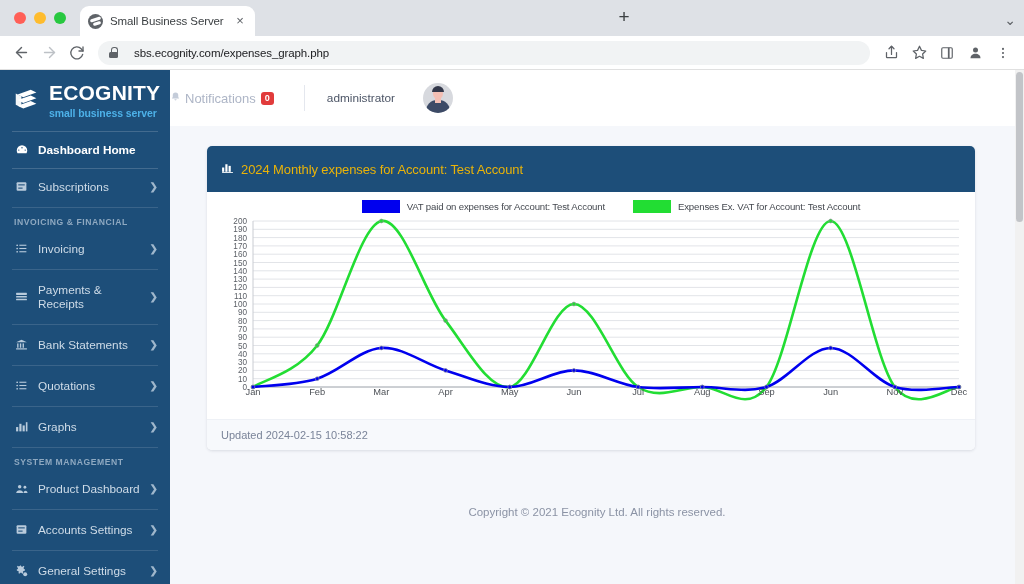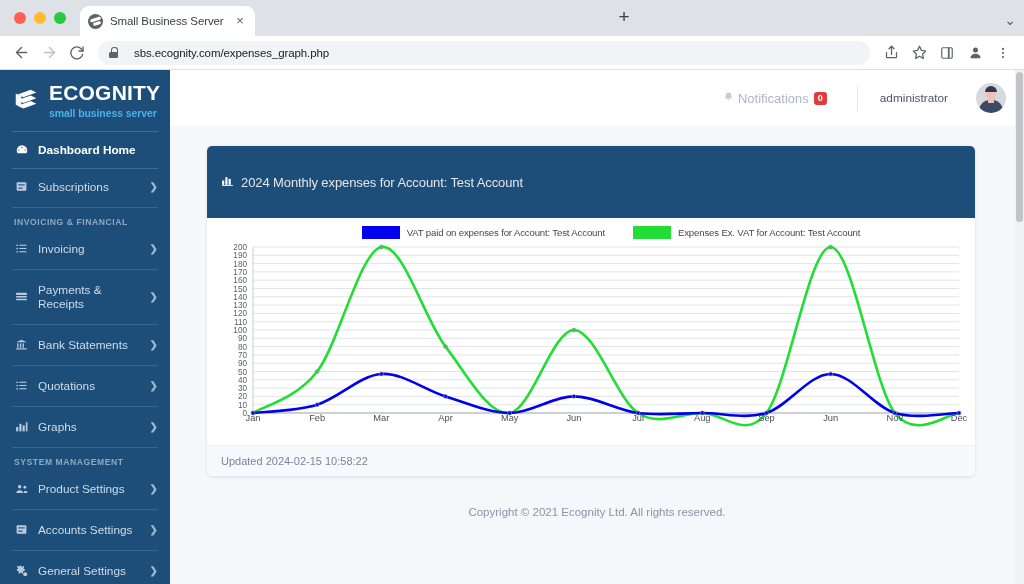--- a/index.html
+++ b/index.html
@@ -117,21 +117,21 @@
   .nav-item .chev { font-size: 10px; color: #9fb7cc; font-weight: 700; }
   .nav-sep { height: 1px; background: rgba(255,255,255,0.13); margin: 2px 12px; }
   .nav-head {
     font-size: 8.6px; letter-spacing: 0.55px; color: #8fa9c1;
     font-weight: 700; padding: 7px 12px 4px 14px;
   }
 
   
   .topbar {
     position: absolute; left: 170px; top: 0; width: 854px; height: 56px;
-    background: #fff; display: flex; align-items: center; justify-content: flex-end;
+    background: #fff; display: flex; align-items: center; justify-content: flex-start;
     padding-right: 18px; gap: 0;
   }
   .notif { display: flex; align-items: center; gap: 4px; color: #adb5c6; font-size: 13px; cursor: pointer; }
   .notif .bell { font-size: 12px; color: #c4ccd9; }
   .badge {
     background: #e13b3b; color: #fff; font-size: 9px; font-weight: 700;
     border-radius: 3px; padding: 1px 4px; line-height: 11px; margin-left: 1px;
   }
   .vsep { width: 1px; height: 26px; background: #e4e7ee; margin: 0 22px 0 30px; }
   .username { font-size: 11.8px; color: #4c5566; }
@@ -145,21 +145,21 @@
   .avatar .neck { position: absolute; left: 12px; top: 14px; width: 6px; height: 6px; background: #f3bfb4; }
 
   
   .content { position: absolute; left: 170px; top: 56px; width: 854px; height: 458px; }
   .card {
     position: absolute; left: 37px; top: 20px; width: 768px;
     background: #fff; border-radius: 5px; box-shadow: 0 1px 3px rgba(30,40,60,0.13);
     overflow: hidden;
   }
   .card-head {
-    background: #1d4e79; color: #e5e5e5; padding: 28px 14px;
+    background: #1d4e79; color: #eab308; padding: 15px 14px;
     font-size: 13px; display: flex; align-items: center; gap: 7px; letter-spacing: -0.1px;
   }
   .card-body { background: #fff; padding: 8px 10px 4px 10px; }
   .card-foot {
     background: #f7f9fc; border-top: 1px solid #eef1f6;
     padding: 9px 14px; font-size: 11px; color: #7a8499;
   }
   .copyright {
     position: absolute; left: 0; top: 380px; width: 854px; text-align: center;
     font-size: 11.5px; color: #8b93a5;
@@ -392,21 +392,21 @@
 
       <div class="nav-item">
         <span class="ic">
           <svg width="14" height="14" viewBox="0 0 24 24" fill="currentColor">
               <circle cx="8" cy="8" r="3"></circle>
               <circle cx="17" cy="9" r="2.4"></circle>
               <path d="M2 19c0-3.3 2.7-5 6-5s6 1.7 6 5z"></path>
               <path d="M14.5 19c0-2.4 1.4-4 3.5-4s3.5 1.6 3.5 4z"></path>
             </svg>
         </span>
-        <span class="lbl">Product Settings</span>
+        <span class="lbl">Product Dashboard</span>
         <span class="chev">❯</span>
       </div>
       <div class="nav-sep"></div>
 
       <div class="nav-item">
         <span class="ic">
           <svg width="13" height="13" viewBox="0 0 24 24" fill="currentColor">
               <rect x="3" y="4" width="18" height="16" rx="2"></rect>
               <rect x="6" y="8" width="12" height="2" fill="#1d4e79"></rect>
               <rect x="6" y="14" width="8" height="2" fill="#1d4e79"></rect>

